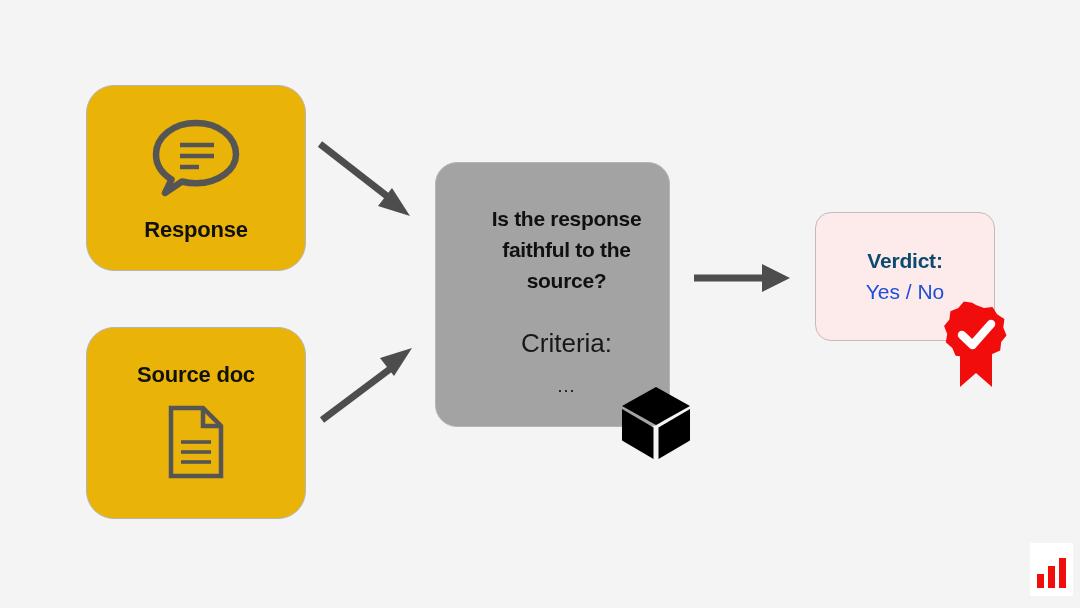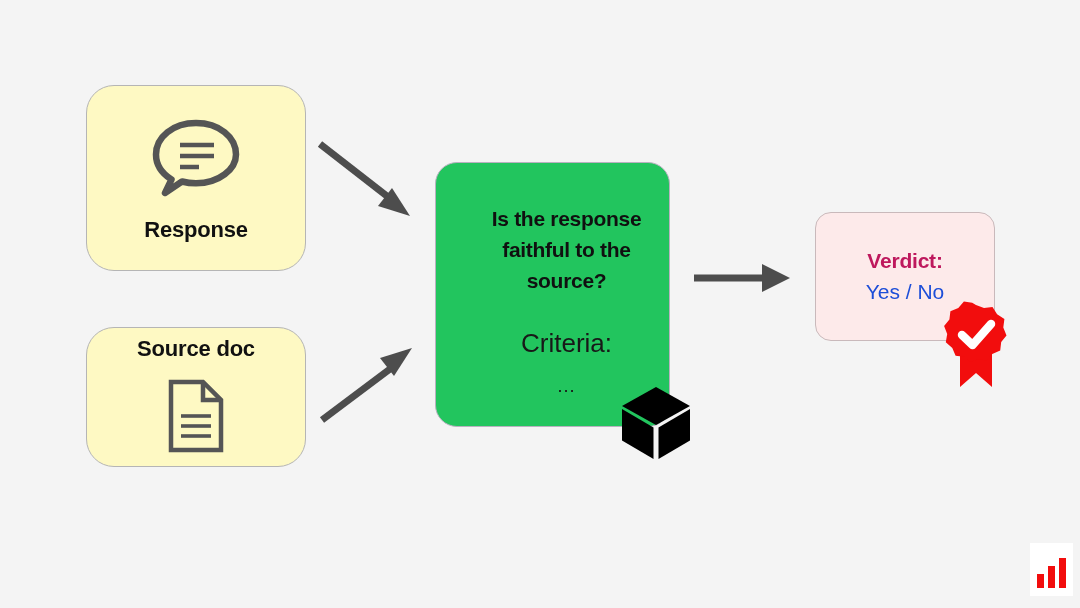--- a/index.html
+++ b/index.html
@@ -22,21 +22,21 @@
   
   .card {
     position: absolute;
     box-sizing: border-box;
     display: flex;
     flex-direction: column;
     align-items: center;
     justify-content: center;
   }
   .card-white {
-    background: #fef9c3;
+    background: #eab308;
     border: 1.4px solid #b5b5b5;
     border-radius: 28px;
   }
   .card-label {
     font-weight: bold;
     font-size: 22px;
     color: #111111;
     letter-spacing: -0.2px;
     white-space: nowrap;
   }
@@ -52,33 +52,33 @@
     margin-top: 4px;
     margin-bottom: 14px;
   }
   #response-label { }
 
   
   #card-source {
     left: 86px;
     top: 327px;
     width: 220px;
-    height: 140px;
+    height: 192px;
   }
   #source-label {
     margin-bottom: 16px;
   }
 
   
   #card-criteria {
     left: 435px;
     top: 162px;
     width: 235px;
     height: 265px;
-    background: #22c55e;
+    background: #a3a3a3;
     border: 1.2px solid #b9b1c0;
     border-radius: 22px;
     justify-content: flex-start;
     padding-top: 40px;
     box-sizing: border-box;
     padding-left: 28px;
   }
   #criteria-question {
     font-weight: bold;
     font-size: 21px;
@@ -109,21 +109,21 @@
     top: 212px;
     width: 180px;
     height: 129px;
     background: #fdeaea;
     border: 1.2px solid #c9b9bb;
     border-radius: 16px;
   }
   #verdict-title {
     font-weight: bold;
     font-size: 21px;
-    color: #be185d;
+    color: #0c4a6e;
     letter-spacing: -0.2px;
   }
   #verdict-value {
     margin-top: 7px;
     font-size: 21px;
     color: #1d4ed8;
     font-weight: normal;
   }
 
   

